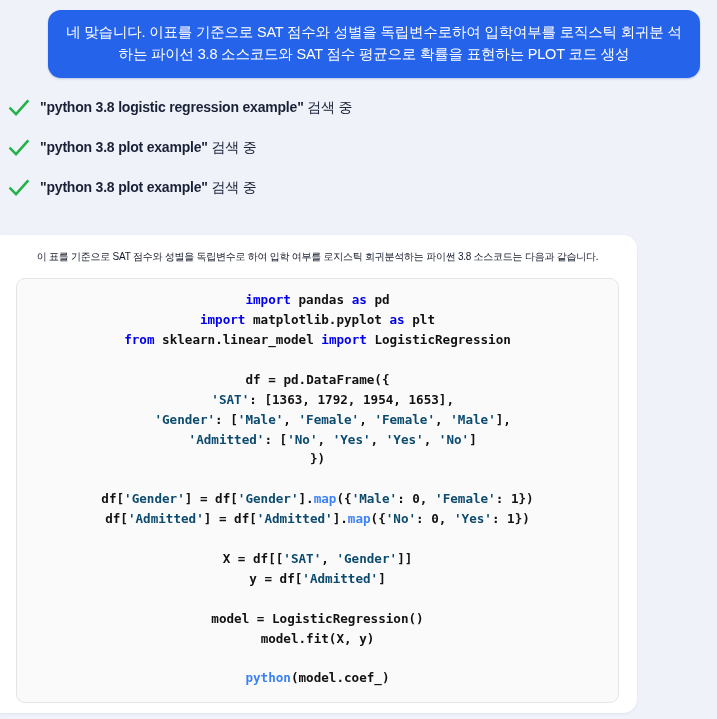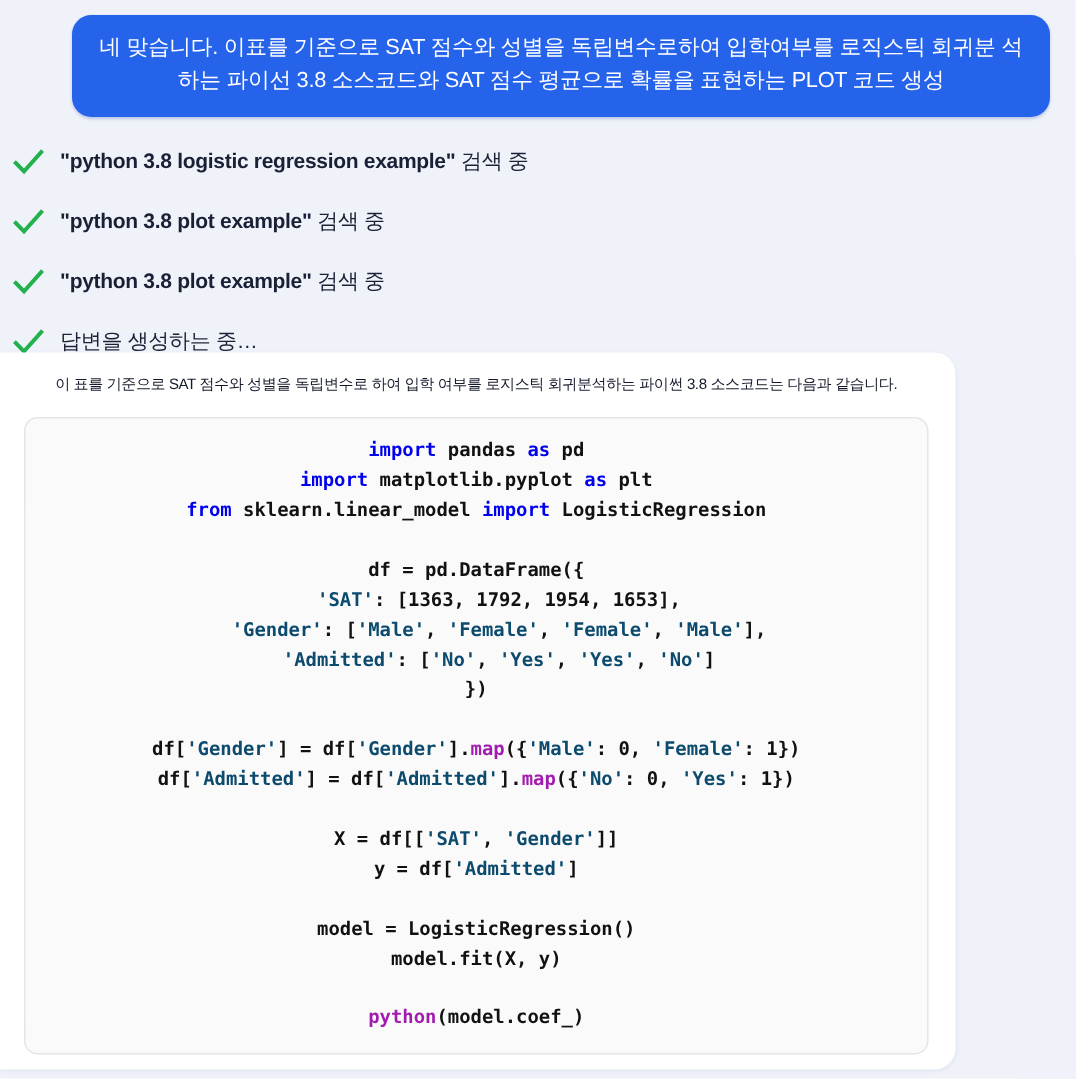--- a/index.html
+++ b/index.html
@@ -62,21 +62,21 @@
     margin:0;
     font-family:"DejaVu Sans Mono","Liberation Mono",monospace;
     font-size:12.6px;
     line-height:19.9px;
     color:#111111;
     white-space:pre;
     font-weight:bold;
   }
   .kw{color:#0000ee;}
   .str{color:#0c4a6e;}
-  .fn{color:#a21caf;}
+  .fn{color:#3b82f6;}
 
   
   .clip-row{
     position:absolute;left:0;top:710px;width:717px;height:9px;overflow:hidden;
   }
   .clip-text{
     font-size:13px;color:#b9c4de;letter-spacing:-0.2px;white-space:nowrap;
     line-height:13px;padding-left:14px;
   }
 </style>
@@ -105,26 +105,20 @@
           <path d="M4.5 13.6 L10 19.2 L21.5 6.4" fill="none" stroke="#22b14c" stroke-width="2.6" stroke-linecap="square" stroke-linejoin="miter"></path>
         </svg>
         <div class="status-text"><span class="q">"python 3.8 plot example"</span><span> 검색 중</span></div>
       </div>
       <div class="status-item">
         <svg class="check" viewBox="0 0 26 26">
           <path d="M4.5 13.6 L10 19.2 L21.5 6.4" fill="none" stroke="#22b14c" stroke-width="2.6" stroke-linecap="square" stroke-linejoin="miter"></path>
         </svg>
         <div class="status-text"><span class="q">"python 3.8 plot example"</span><span> 검색 중</span></div>
       </div>
-      <div class="status-item">
-        <svg class="check" viewBox="0 0 26 26">
-          <path d="M4.5 13.6 L10 19.2 L21.5 6.4" fill="none" stroke="#22b14c" stroke-width="2.6" stroke-linecap="square" stroke-linejoin="miter"></path>
-        </svg>
-        <div class="status-text"><span>답변을 생성하는 중…</span></div>
-      </div>
     </div>
 
   <div class="answer-card">
     <p class="answer-para">이 표를 기준으로 SAT 점수와 성별을 독립변수로 하여 입학 여부를 로지스틱 회귀분석하는 파이썬 3.8 소스코드는 다음과 같습니다.</p>
     <div class="code-block">
       <pre class="code" id="code-content"><span class="kw">import</span> pandas <span class="kw">as</span> pd
 <span class="kw">import</span> matplotlib.pyplot <span class="kw">as</span> plt
 <span class="kw">from</span> sklearn.linear_model <span class="kw">import</span> LogisticRegression
 
 df = pd.DataFrame({

